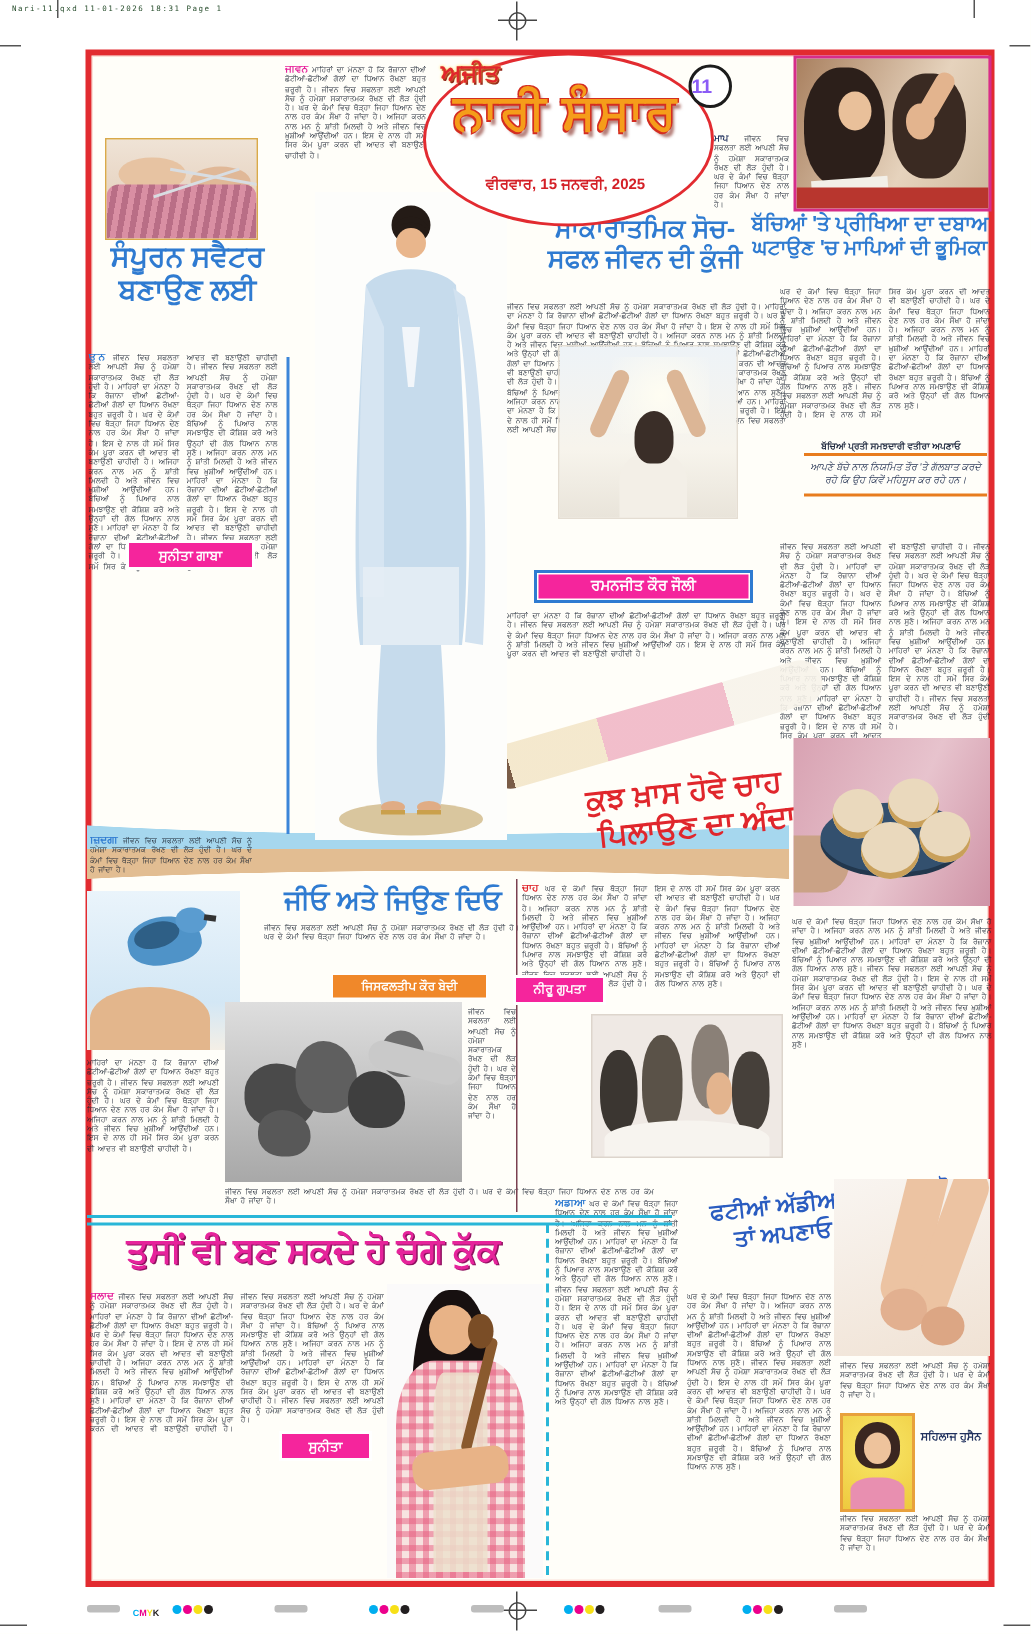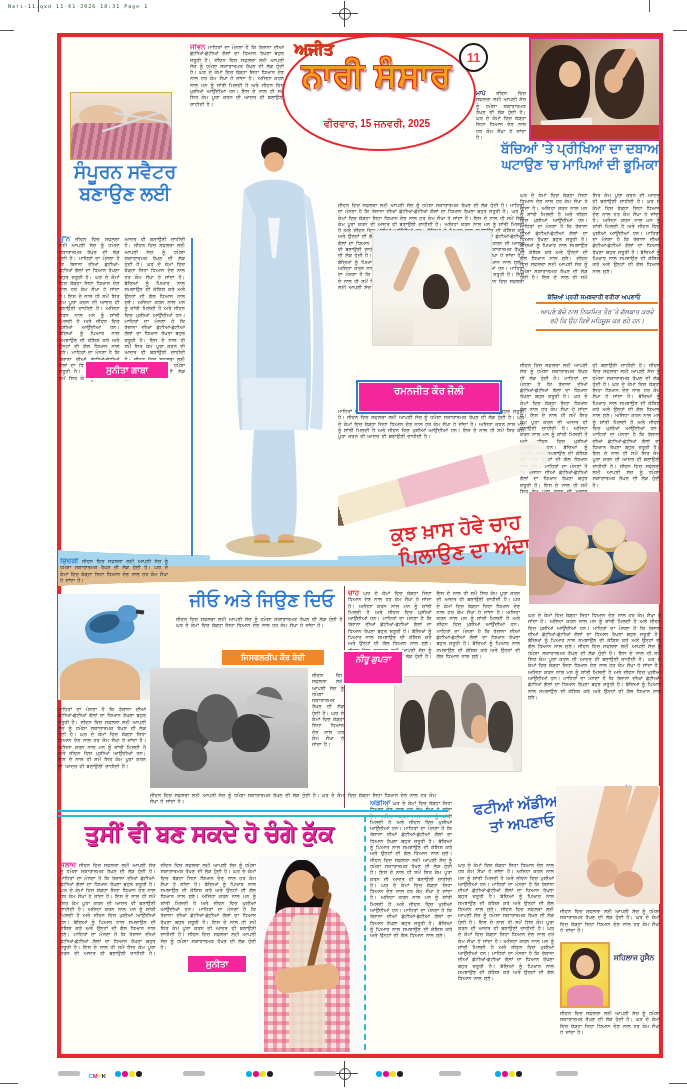--- a/index.html
+++ b/index.html
@@ -18,21 +18,21 @@
   .cmyk{font-size:6px;font-weight:bold;letter-spacing:0;}
   
   .frame{border:4px solid #e22b30;background:#fffef9;box-shadow:inset 0 0 0 1px #fbe0d8;}
   
   .ellipse{border:2px solid #e22b30;border-radius:50%;background:#ffffff;}
   .brand{font-size:16px;font-weight:bold;color:#e0262c;text-shadow:0 0 2px #ffd24a,1px 1px 0 #8a1513;}
   .mtitle{font-size:33px;font-weight:bold;color:#f59d1a;letter-spacing:1px;text-align:center;
           text-shadow:-1px -1px 0 #d42d21,1px -1px 0 #d42d21,-1px 1px 0 #d42d21,2px 3px 2px rgba(120,20,10,.55);}
   .mdate{font-size:10px;font-weight:bold;color:#d42027;text-align:center;}
   .badge{width:25px;height:25px;border:2px solid #1c1c1c;border-radius:50%;background:#fff;
-         text-align:center;line-height:25px;font-size:13px;font-weight:bold;color:#ef4444;}
+         line-height:25px;font-size:13px;font-weight:bold;color:#8b5cf6;}
   
   .hl-blue{color:#2f7bd1;font-weight:bold;text-align:center;line-height:1.18;}
   .hl-red{color:#e0262c;font-weight:bold;text-align:center;line-height:1.2;}
   .hl-mag{color:#e6239b;font-weight:bold;text-align:center;text-shadow:1px 1px 0 #8f1260;}
   .hl-dblue{color:#2a5cc0;font-weight:bold;text-align:center;line-height:1.25;}
   
   .nt{font-size:5px;line-height:6.3px;color:#1d2633;text-align:justify;overflow:hidden;word-spacing:1px;}
   .cols2{column-count:2;column-gap:5px;}
   .lead-mag{color:#e6239b;font-weight:bold;font-size:7px;}
   .lead-blue{color:#2f7bd1;font-weight:bold;font-size:7px;}
@@ -188,31 +188,33 @@
     <circle cx="64" cy="34" r="10" fill="#e9b68c"></circle>
     <path d="M52,28 C54,18 74,18 76,28 L76,24 C70,14 58,14 52,24 Z" fill="#241b16"></path>
     <ellipse cx="52" cy="410" rx="8" ry="4" fill="#e0ac84"></ellipse>
     <ellipse cx="76" cy="410" rx="8" ry="4" fill="#e0ac84"></ellipse>
     <rect x="44" y="412" width="16" height="3" fill="#caa04c"></rect>
     <rect x="68" y="412" width="16" height="3" fill="#caa04c"></rect>
     <path d="M58,90 L70,90 L66,130 L62,130 Z" fill="#f2f6fa"></path>
   </svg>
 </div>
 <div class="abs hl-blue" style="left:336px;top:143px;width:188px;font-size:17px;z-index:3;">
+  <div>ਸਾਕਾਰਾਤਮਿਕ ਸੋਚ-</div>
+  <div>ਸਫਲ ਜੀਵਨ ਦੀ ਕੁੰਜੀ</div>
 </div>
 <div class="abs nt" style="left:338px;top:202px;width:186px;height:174px;z-index:2;">ਜੀਵਨ ਵਿਚ ਸਫਲਤਾ ਲਈ ਆਪਣੀ ਸੋਚ ਨੂੰ ਹਮੇਸ਼ਾ ਸਕਾਰਾਤਮਕ ਰੱਖਣ ਦੀ ਲੋੜ ਹੁੰਦੀ ਹੈ। ਮਾਹਿਰਾਂ ਦਾ ਮੰਨਣਾ ਹੈ ਕਿ ਰੋਜ਼ਾਨਾ ਦੀਆਂ ਛੋਟੀਆਂ-ਛੋਟੀਆਂ ਗੱਲਾਂ ਦਾ ਧਿਆਨ ਰੱਖਣਾ ਬਹੁਤ ਜ਼ਰੂਰੀ ਹੈ। ਘਰ ਦੇ ਕੰਮਾਂ ਵਿਚ ਥੋੜ੍ਹਾ ਜਿਹਾ ਧਿਆਨ ਦੇਣ ਨਾਲ ਹਰ ਕੰਮ ਸੌਖਾ ਹੋ ਜਾਂਦਾ ਹੈ। ਇਸ ਦੇ ਨਾਲ ਹੀ ਸਮੇਂ ਸਿਰ ਕੰਮ ਪੂਰਾ ਕਰਨ ਦੀ ਆਦਤ ਵੀ ਬਣਾਉਣੀ ਚਾਹੀਦੀ ਹੈ। ਅਜਿਹਾ ਕਰਨ ਨਾਲ ਮਨ ਨੂੰ ਸ਼ਾਂਤੀ ਮਿਲਦੀ ਹੈ ਅਤੇ ਜੀਵਨ ਵਿਚ ਖ਼ੁਸ਼ੀਆਂ ਆਉਂਦੀਆਂ ਹਨ। ਬੱਚਿਆਂ ਨੂੰ ਪਿਆਰ ਨਾਲ ਸਮਝਾਉਣ ਦੀ ਕੋਸ਼ਿਸ਼ ਕਰੋ ਅਤੇ ਉਨ੍ਹਾਂ ਦੀ ਗੱਲ ਧਿਆਨ ਨਾਲ ਸੁਣੋ। ਮਾਹਿਰਾਂ ਦਾ ਮੰਨਣਾ ਹੈ ਕਿ ਰੋਜ਼ਾਨਾ ਦੀਆਂ ਛੋਟੀਆਂ-ਛੋਟੀਆਂ ਗੱਲਾਂ ਦਾ ਧਿਆਨ ਰੱਖਣਾ ਬਹੁਤ ਜ਼ਰੂਰੀ ਹੈ। ਇਸ ਦੇ ਨਾਲ ਹੀ ਸਮੇਂ ਸਿਰ ਕੰਮ ਪੂਰਾ ਕਰਨ ਦੀ ਆਦਤ ਵੀ ਬਣਾਉਣੀ ਚਾਹੀਦੀ ਹੈ। ਜੀਵਨ ਵਿਚ ਸਫਲਤਾ ਲਈ ਆਪਣੀ ਸੋਚ ਨੂੰ ਹਮੇਸ਼ਾ ਸਕਾਰਾਤਮਕ ਰੱਖਣ ਦੀ ਲੋੜ ਹੁੰਦੀ ਹੈ। ਘਰ ਦੇ ਕੰਮਾਂ ਵਿਚ ਥੋੜ੍ਹਾ ਜਿਹਾ ਧਿਆਨ ਦੇਣ ਨਾਲ ਹਰ ਕੰਮ ਸੌਖਾ ਹੋ ਜਾਂਦਾ ਹੈ। ਬੱਚਿਆਂ ਨੂੰ ਪਿਆਰ ਨਾਲ ਸਮਝਾਉਣ ਦੀ ਕੋਸ਼ਿਸ਼ ਕਰੋ ਅਤੇ ਉਨ੍ਹਾਂ ਦੀ ਗੱਲ ਧਿਆਨ ਨਾਲ ਸੁਣੋ। ਅਜਿਹਾ ਕਰਨ ਨਾਲ ਮਨ ਨੂੰ ਸ਼ਾਂਤੀ ਮਿਲਦੀ ਹੈ ਅਤੇ ਜੀਵਨ ਵਿਚ ਖ਼ੁਸ਼ੀਆਂ ਆਉਂਦੀਆਂ ਹਨ। ਮਾਹਿਰਾਂ ਦਾ ਮੰਨਣਾ ਹੈ ਕਿ ਰੋਜ਼ਾਨਾ ਦੀਆਂ ਛੋਟੀਆਂ-ਛੋਟੀਆਂ ਗੱਲਾਂ ਦਾ ਧਿਆਨ ਰੱਖਣਾ ਬਹੁਤ ਜ਼ਰੂਰੀ ਹੈ। ਇਸ ਦੇ ਨਾਲ ਹੀ ਸਮੇਂ ਸਿਰ ਕੰਮ ਪੂਰਾ ਕਰਨ ਦੀ ਆਦਤ ਵੀ ਬਣਾਉਣੀ ਚਾਹੀਦੀ ਹੈ। ਜੀਵਨ ਵਿਚ ਸਫਲਤਾ ਲਈ ਆਪਣੀ ਸੋਚ ਨੂੰ ਹਮੇਸ਼ਾ ਸਕਾਰਾਤਮਕ ਰੱਖਣ ਦੀ ਲੋੜ ਹੁੰਦੀ ਹੈ।</div>
 <div class="abs img arms" style="left:372px;top:230px;width:118px;height:114px;z-index:4;border:1px solid #e4ddd2;">
   <span class="glow"></span>
     <span class="a1"></span>
     <span class="a2"></span>
     <span class="sh"></span>
     <span class="hair"></span>
 </div>
 <div class="abs byl-framed" style="left:356px;top:380px;width:140px;z-index:5;">
-  <div class="in" style="height:28px;line-height:16px;font-size:10px;">ਰਮਨਜੀਤ ਕੌਰ ਜੌਲੀ</div>
+  <div class="in" style="height:16px;line-height:16px;font-size:10px;">ਰਮਨਜੀਤ ਕੌਰ ਜੌਲੀ</div>
 </div>
 <div class="abs nt" style="left:338px;top:408px;width:186px;height:64px;z-index:2;">ਮਾਹਿਰਾਂ ਦਾ ਮੰਨਣਾ ਹੈ ਕਿ ਰੋਜ਼ਾਨਾ ਦੀਆਂ ਛੋਟੀਆਂ-ਛੋਟੀਆਂ ਗੱਲਾਂ ਦਾ ਧਿਆਨ ਰੱਖਣਾ ਬਹੁਤ ਜ਼ਰੂਰੀ ਹੈ। ਜੀਵਨ ਵਿਚ ਸਫਲਤਾ ਲਈ ਆਪਣੀ ਸੋਚ ਨੂੰ ਹਮੇਸ਼ਾ ਸਕਾਰਾਤਮਕ ਰੱਖਣ ਦੀ ਲੋੜ ਹੁੰਦੀ ਹੈ। ਘਰ ਦੇ ਕੰਮਾਂ ਵਿਚ ਥੋੜ੍ਹਾ ਜਿਹਾ ਧਿਆਨ ਦੇਣ ਨਾਲ ਹਰ ਕੰਮ ਸੌਖਾ ਹੋ ਜਾਂਦਾ ਹੈ। ਅਜਿਹਾ ਕਰਨ ਨਾਲ ਮਨ ਨੂੰ ਸ਼ਾਂਤੀ ਮਿਲਦੀ ਹੈ ਅਤੇ ਜੀਵਨ ਵਿਚ ਖ਼ੁਸ਼ੀਆਂ ਆਉਂਦੀਆਂ ਹਨ। ਇਸ ਦੇ ਨਾਲ ਹੀ ਸਮੇਂ ਸਿਰ ਕੰਮ ਪੂਰਾ ਕਰਨ ਦੀ ਆਦਤ ਵੀ ਬਣਾਉਣੀ ਚਾਹੀਦੀ ਹੈ।</div>
 
 <div class="abs img girls" style="left:529px;top:37px;width:128px;height:100px;z-index:4;">
   <span class="h1"></span>
     <span class="f1"></span>
     <span class="h2"></span>
     <span class="arm"></span>
     <span class="f2"></span>
     <span class="bk"></span>
@@ -242,21 +244,21 @@
     <span class="tray"></span>
   <span class="cup" style="left:20%;top:30%;"></span>
   <span class="cup" style="left:48%;top:24%;"></span>
   <span class="cup" style="left:64%;top:44%;"></span>
   <span class="cup" style="left:34%;top:50%;width:30%;height:34%;"></span>
 </div>
 <div class="abs nt cols2" style="left:348px;top:590px;width:172px;height:152px;z-index:2;">
   <span class="lead-red">ਚਾਹ</span>
   <span>ਘਰ ਦੇ ਕੰਮਾਂ ਵਿਚ ਥੋੜ੍ਹਾ ਜਿਹਾ ਧਿਆਨ ਦੇਣ ਨਾਲ ਹਰ ਕੰਮ ਸੌਖਾ ਹੋ ਜਾਂਦਾ ਹੈ। ਅਜਿਹਾ ਕਰਨ ਨਾਲ ਮਨ ਨੂੰ ਸ਼ਾਂਤੀ ਮਿਲਦੀ ਹੈ ਅਤੇ ਜੀਵਨ ਵਿਚ ਖ਼ੁਸ਼ੀਆਂ ਆਉਂਦੀਆਂ ਹਨ। ਮਾਹਿਰਾਂ ਦਾ ਮੰਨਣਾ ਹੈ ਕਿ ਰੋਜ਼ਾਨਾ ਦੀਆਂ ਛੋਟੀਆਂ-ਛੋਟੀਆਂ ਗੱਲਾਂ ਦਾ ਧਿਆਨ ਰੱਖਣਾ ਬਹੁਤ ਜ਼ਰੂਰੀ ਹੈ। ਬੱਚਿਆਂ ਨੂੰ ਪਿਆਰ ਨਾਲ ਸਮਝਾਉਣ ਦੀ ਕੋਸ਼ਿਸ਼ ਕਰੋ ਅਤੇ ਉਨ੍ਹਾਂ ਦੀ ਗੱਲ ਧਿਆਨ ਨਾਲ ਸੁਣੋ। ਜੀਵਨ ਵਿਚ ਸਫਲਤਾ ਲਈ ਆਪਣੀ ਸੋਚ ਨੂੰ ਹਮੇਸ਼ਾ ਸਕਾਰਾਤਮਕ ਰੱਖਣ ਦੀ ਲੋੜ ਹੁੰਦੀ ਹੈ। ਇਸ ਦੇ ਨਾਲ ਹੀ ਸਮੇਂ ਸਿਰ ਕੰਮ ਪੂਰਾ ਕਰਨ ਦੀ ਆਦਤ ਵੀ ਬਣਾਉਣੀ ਚਾਹੀਦੀ ਹੈ। ਘਰ ਦੇ ਕੰਮਾਂ ਵਿਚ ਥੋੜ੍ਹਾ ਜਿਹਾ ਧਿਆਨ ਦੇਣ ਨਾਲ ਹਰ ਕੰਮ ਸੌਖਾ ਹੋ ਜਾਂਦਾ ਹੈ। ਅਜਿਹਾ ਕਰਨ ਨਾਲ ਮਨ ਨੂੰ ਸ਼ਾਂਤੀ ਮਿਲਦੀ ਹੈ ਅਤੇ ਜੀਵਨ ਵਿਚ ਖ਼ੁਸ਼ੀਆਂ ਆਉਂਦੀਆਂ ਹਨ। ਮਾਹਿਰਾਂ ਦਾ ਮੰਨਣਾ ਹੈ ਕਿ ਰੋਜ਼ਾਨਾ ਦੀਆਂ ਛੋਟੀਆਂ-ਛੋਟੀਆਂ ਗੱਲਾਂ ਦਾ ਧਿਆਨ ਰੱਖਣਾ ਬਹੁਤ ਜ਼ਰੂਰੀ ਹੈ। ਬੱਚਿਆਂ ਨੂੰ ਪਿਆਰ ਨਾਲ ਸਮਝਾਉਣ ਦੀ ਕੋਸ਼ਿਸ਼ ਕਰੋ ਅਤੇ ਉਨ੍ਹਾਂ ਦੀ ਗੱਲ ਧਿਆਨ ਨਾਲ ਸੁਣੋ।</span>
 </div>
-<div class="abs byl" style="left:344px;top:652px;width:58px;height:31px;line-height:15px;font-size:8.5px;z-index:5;font-style:italic;">ਨੀਰੂ ਗੁਪਤਾ</div>
+<div class="abs byl" style="left:344px;top:652px;width:58px;height:16px;line-height:15px;font-size:8.5px;z-index:5;">ਨੀਰੂ ਗੁਪਤਾ</div>
 <div class="abs img dining" style="left:394px;top:676px;width:126px;height:94px;z-index:4;border:1px solid #ddd5cc;">
   <span class="fig" style="left:4%;top:24%;width:20%;height:60%;background:#3b3631;"></span>
   <span class="fig" style="left:26%;top:14%;width:22%;height:70%;background:#5a5248;"></span>
   <span class="fig" style="left:52%;top:6%;width:20%;height:60%;background:#8a8077;"></span>
   <span class="fig" style="left:74%;top:26%;width:20%;height:56%;background:#46403a;"></span>
   <span class="fig" style="left:60%;top:40%;width:14%;height:30%;background:#e3b48e;"></span>
   <span class="tbl"></span>
 </div>
 <div class="abs nt" style="left:528px;top:612px;width:133px;height:210px;z-index:2;">ਘਰ ਦੇ ਕੰਮਾਂ ਵਿਚ ਥੋੜ੍ਹਾ ਜਿਹਾ ਧਿਆਨ ਦੇਣ ਨਾਲ ਹਰ ਕੰਮ ਸੌਖਾ ਹੋ ਜਾਂਦਾ ਹੈ। ਅਜਿਹਾ ਕਰਨ ਨਾਲ ਮਨ ਨੂੰ ਸ਼ਾਂਤੀ ਮਿਲਦੀ ਹੈ ਅਤੇ ਜੀਵਨ ਵਿਚ ਖ਼ੁਸ਼ੀਆਂ ਆਉਂਦੀਆਂ ਹਨ। ਮਾਹਿਰਾਂ ਦਾ ਮੰਨਣਾ ਹੈ ਕਿ ਰੋਜ਼ਾਨਾ ਦੀਆਂ ਛੋਟੀਆਂ-ਛੋਟੀਆਂ ਗੱਲਾਂ ਦਾ ਧਿਆਨ ਰੱਖਣਾ ਬਹੁਤ ਜ਼ਰੂਰੀ ਹੈ। ਬੱਚਿਆਂ ਨੂੰ ਪਿਆਰ ਨਾਲ ਸਮਝਾਉਣ ਦੀ ਕੋਸ਼ਿਸ਼ ਕਰੋ ਅਤੇ ਉਨ੍ਹਾਂ ਦੀ ਗੱਲ ਧਿਆਨ ਨਾਲ ਸੁਣੋ। ਜੀਵਨ ਵਿਚ ਸਫਲਤਾ ਲਈ ਆਪਣੀ ਸੋਚ ਨੂੰ ਹਮੇਸ਼ਾ ਸਕਾਰਾਤਮਕ ਰੱਖਣ ਦੀ ਲੋੜ ਹੁੰਦੀ ਹੈ। ਇਸ ਦੇ ਨਾਲ ਹੀ ਸਮੇਂ ਸਿਰ ਕੰਮ ਪੂਰਾ ਕਰਨ ਦੀ ਆਦਤ ਵੀ ਬਣਾਉਣੀ ਚਾਹੀਦੀ ਹੈ। ਘਰ ਦੇ ਕੰਮਾਂ ਵਿਚ ਥੋੜ੍ਹਾ ਜਿਹਾ ਧਿਆਨ ਦੇਣ ਨਾਲ ਹਰ ਕੰਮ ਸੌਖਾ ਹੋ ਜਾਂਦਾ ਹੈ। ਅਜਿਹਾ ਕਰਨ ਨਾਲ ਮਨ ਨੂੰ ਸ਼ਾਂਤੀ ਮਿਲਦੀ ਹੈ ਅਤੇ ਜੀਵਨ ਵਿਚ ਖ਼ੁਸ਼ੀਆਂ ਆਉਂਦੀਆਂ ਹਨ। ਮਾਹਿਰਾਂ ਦਾ ਮੰਨਣਾ ਹੈ ਕਿ ਰੋਜ਼ਾਨਾ ਦੀਆਂ ਛੋਟੀਆਂ-ਛੋਟੀਆਂ ਗੱਲਾਂ ਦਾ ਧਿਆਨ ਰੱਖਣਾ ਬਹੁਤ ਜ਼ਰੂਰੀ ਹੈ। ਬੱਚਿਆਂ ਨੂੰ ਪਿਆਰ ਨਾਲ ਸਮਝਾਉਣ ਦੀ ਕੋਸ਼ਿਸ਼ ਕਰੋ ਅਤੇ ਉਨ੍ਹਾਂ ਦੀ ਗੱਲ ਧਿਆਨ ਨਾਲ ਸੁਣੋ।</div>
 

